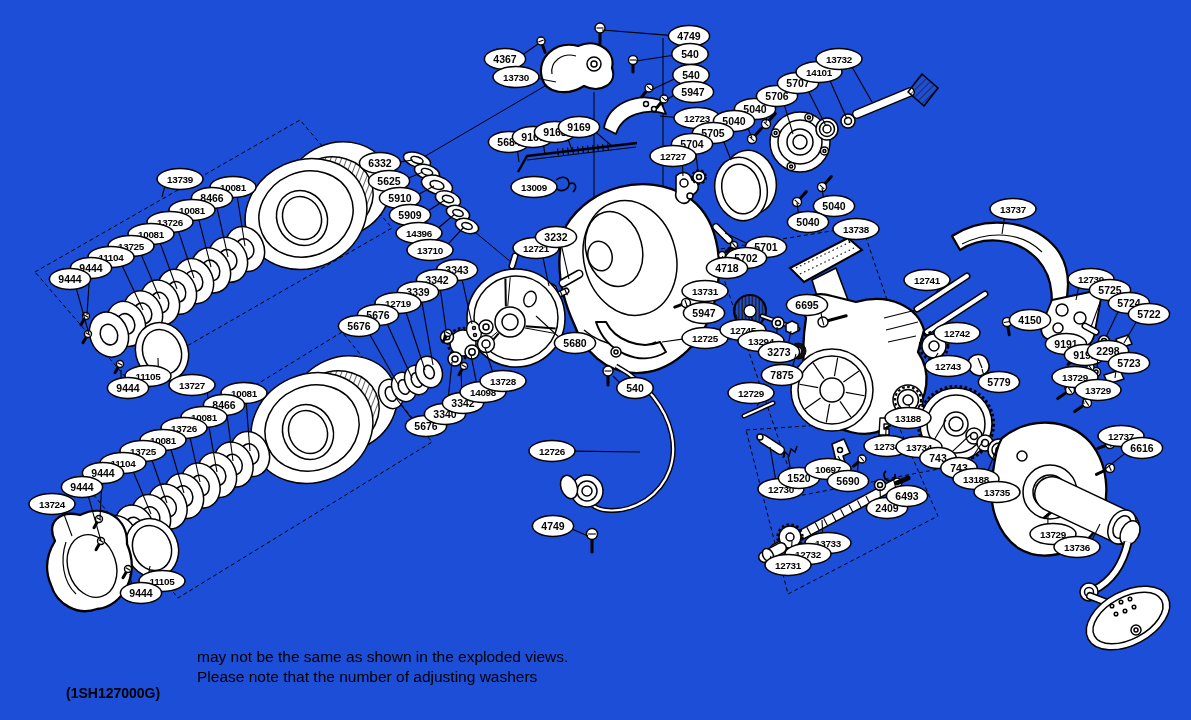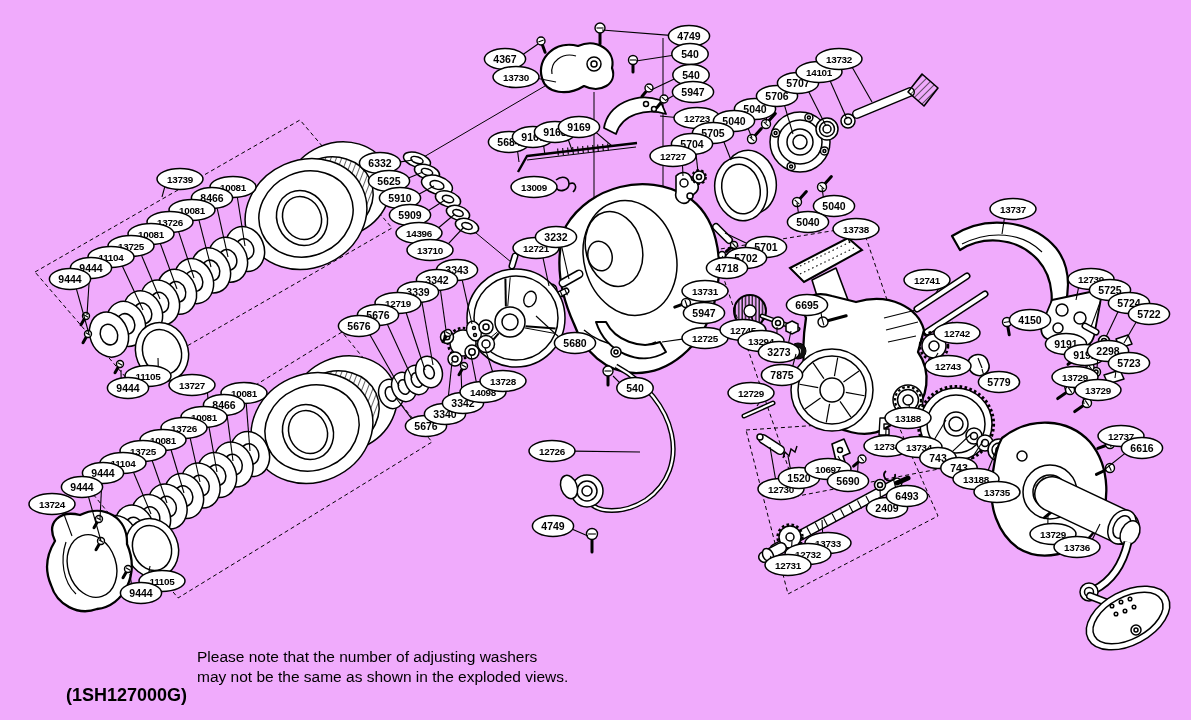--- a/index.html
+++ b/index.html
@@ -1,19 +1,19 @@
 <!DOCTYPE html>
 <html><head>
 <meta charset="utf-8">
 <style>
   html,body{margin:0;padding:0;background:#fff;}
-  .stage{position:relative;width:1191px;height:720px;background:#f0abfc;overflow:hidden;
+  .stage{position:relative;width:1191px;height:720px;background:#1d4ed8;overflow:hidden;
          font-family:"Liberation Sans",sans-serif;}
   .stage svg{position:absolute;left:0;top:0;}
-  .code{position:absolute;left:66px;top:685px;font-size:18px;font-weight:700;color:#000;}
+  .code{position:absolute;left:66px;top:685px;font-size:14px;font-weight:700;color:#000;}
   .note{position:absolute;left:197px;top:647px;font-size:15.5px;line-height:19.5px;color:#000;}
   .ct{font-family:"Liberation Sans",sans-serif;font-weight:700;font-size:10.5px;fill:#000;}
   .ct5{font-size:9.9px;letter-spacing:-0.3px;}
 </style>
 </head>
 <body>
 
 <div class="stage">
   <svg id="art" width="1191" height="720" viewBox="0 0 1191 720">
     <defs>
@@ -1082,16 +1082,16 @@
         </g>
         <g>
           <line x1="1091.9623794899073" y1="540.169348493738" x2="1100" y2="524" stroke="#000000" stroke-width="1.1"></line>
           <ellipse cx="1077" cy="547" rx="23" ry="10.5" fill="#fff" stroke="#000000" stroke-width="1.5"></ellipse>
           <text x="1077" y="550.7" text-anchor="middle" class="ct ct5">13736</text>
         </g>
       </g>
     </svg>
   <div class="code">(1SH127000G)</div>
   <div class="note">
+    <div>may not be the same as shown in the exploded views.</div>
     <div>Please note that the number of adjusting washers</div>
-    <div>may not be the same as shown in the exploded views.</div>
   </div>
 </div>
 
 </body></html>

